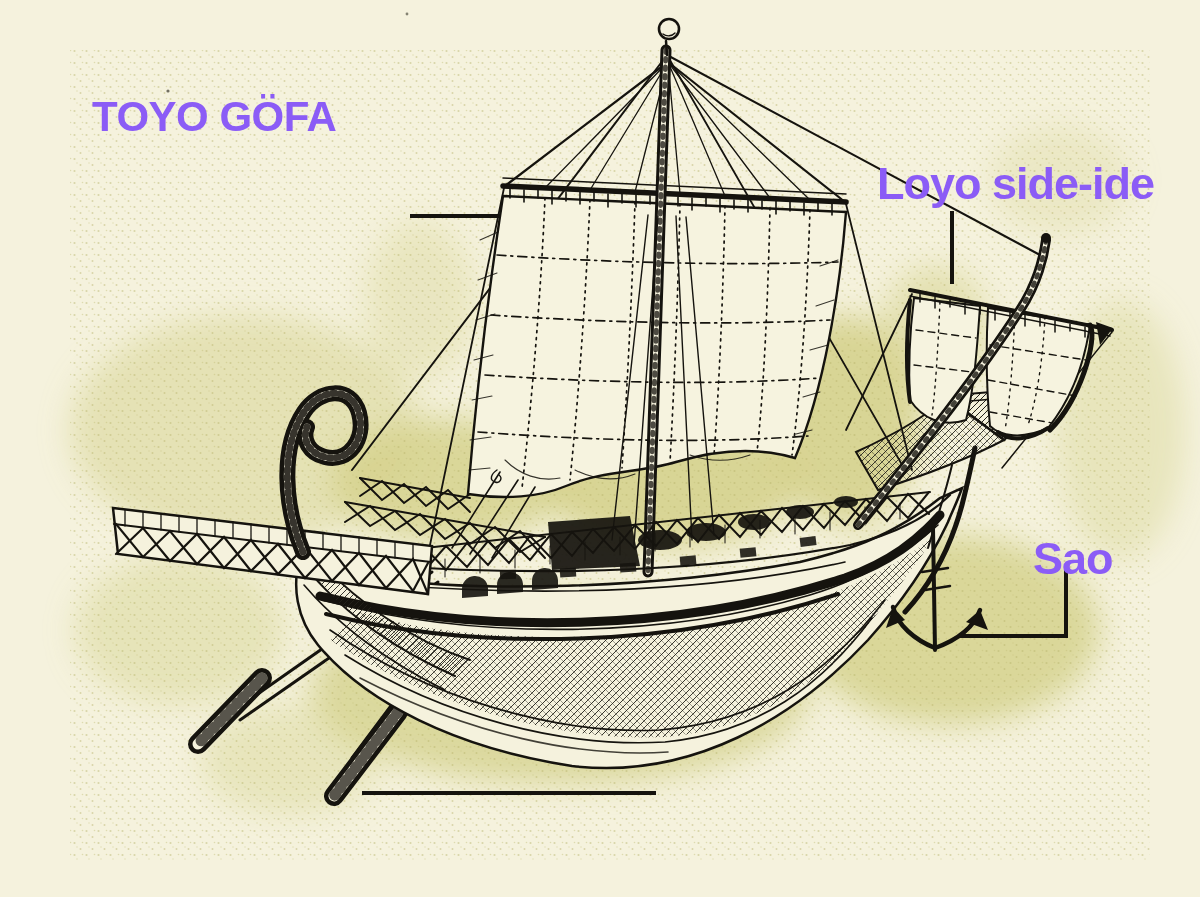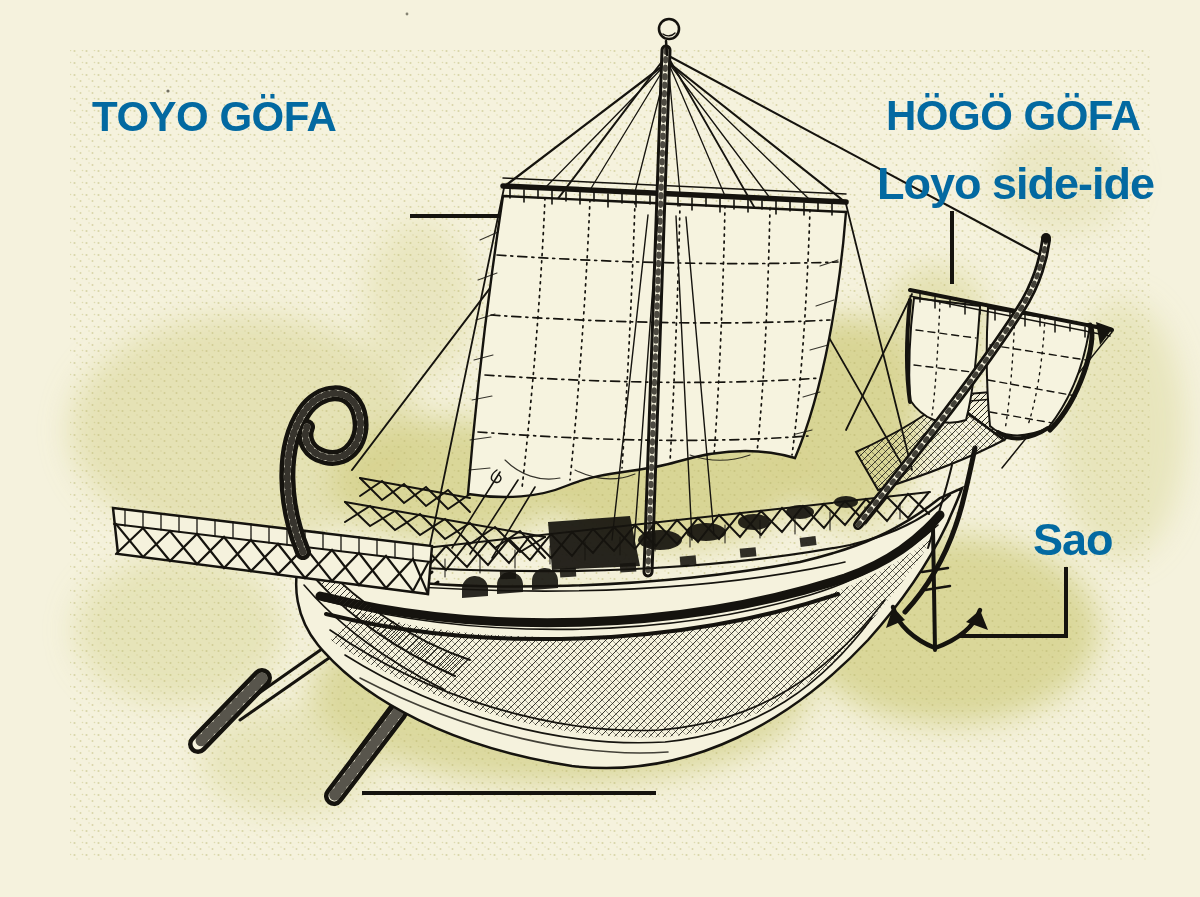--- a/index.html
+++ b/index.html
@@ -3,21 +3,21 @@
 <meta charset="utf-8">
 <style>
   html,body{margin:0;padding:0;background:#e8e5cf;}
   .stage{
     position:relative;width:1200px;height:897px;overflow:hidden;
     background:#f5f2dd;
     font-family:"Liberation Sans","DejaVu Sans",sans-serif;
   }
   .stage svg{position:absolute;left:0;top:0;}
   .lbl{
-    position:absolute;color:#0369a1;line-height:1;white-space:nowrap;
+    position:absolute;color:#8b5cf6;line-height:1;white-space:nowrap;
     font-weight:bold;
   }
   .heading{font-size:42px;letter-spacing:-0.5px;}
   .callout{font-size:45px;letter-spacing:-1px;}
 </style>
 </head>
 <body>
 
 <div class="stage">
 
@@ -308,20 +308,19 @@
       <path d="M410,216 L499,216"></path>
       <path d="M952,211 L952,284"></path>
       <path d="M1066,567 L1066,636 L958,636"></path>
       <path d="M362,793 L656,793"></path>
     </g>
   </g>
 </svg>
 
   <div class="lbl heading" style="left:92px;top:96px;">TOYO GÖFA</div>
 
-  <div class="lbl heading" style="left:886px;top:95px;">HÖGÖ GÖFA</div>
 
 
   <div class="lbl callout" style="left:877px;top:161px;">Loyo side-ide</div>
 
-  <div class="lbl callout" style="left:1033px;top:517px;">Sao</div>
+  <div class="lbl callout" style="left:1033px;top:536px;">Sao</div>
 
 </div>
 
 </body></html>

